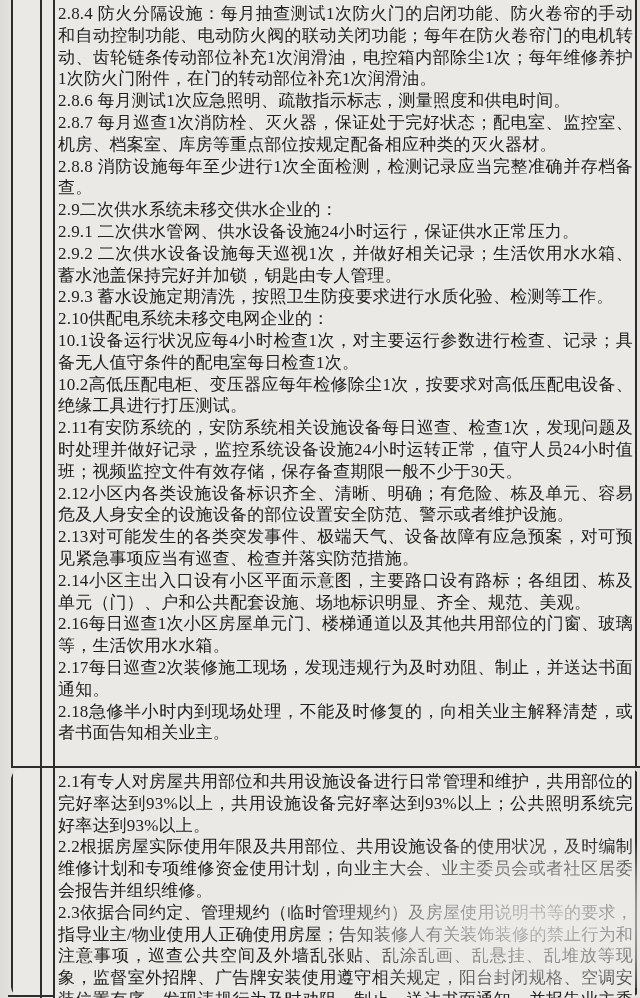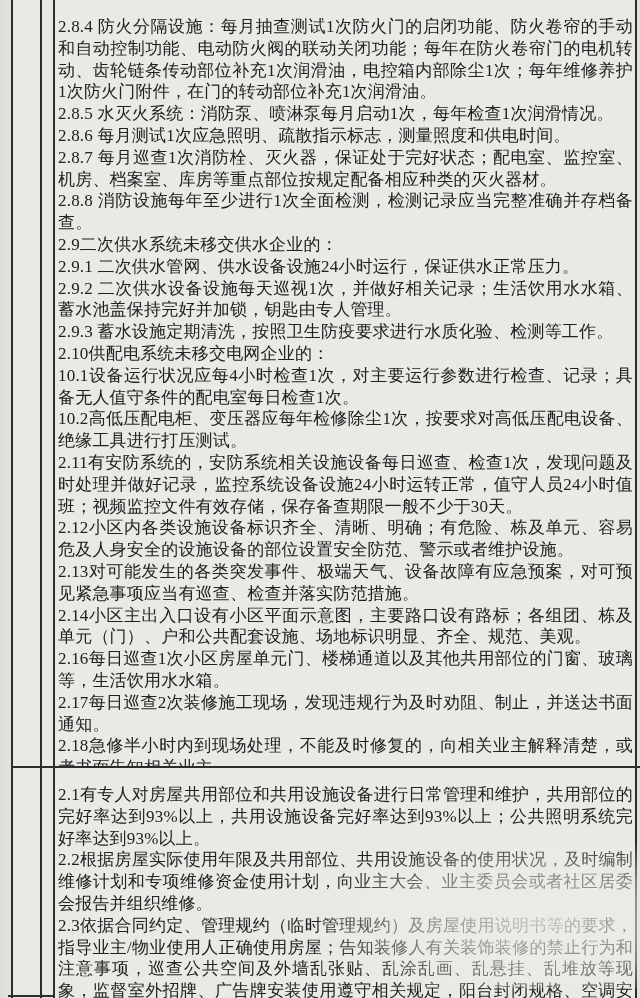--- a/index.html
+++ b/index.html
@@ -22,36 +22,36 @@
   }
   .doc-table{
     position:absolute;top:0;bottom:0;left:11px;right:0;
     display:flex;flex-direction:column;
   }
   .t-row{
     display:flex;flex-direction:row;align-items:stretch;
     overflow:hidden;
   }
   .t-row.row-upper{height:766px;border-bottom:2px solid var(--line);}
-  .t-row.row-lower{flex:1;}
+  .t-row.row-lower{flex:1;border-radius:12px;}
   .cell{background:var(--paper);}
   .col-a{
     width:27px;flex:0 0 27px;
     border-left:2px solid var(--line);
   }
   .col-b{
     width:11px;flex:0 0 11px;
     border-left:2px solid var(--line);
   }
   .col-text{
     flex:1;
     border-left:2px solid var(--line);
     border-right:2px solid var(--line);
     margin-right:3px;
-    padding:16px 2px 0 3px;
+    padding:3px 2px 0 3px;
     overflow:hidden;
   }
   .clause{
     margin:0;padding:0;
     font-size:17px;
     line-height:21.8px;
     text-align:justify;
     text-justify:inter-ideograph;
     letter-spacing:0.2px;
     word-break:break-all;
@@ -70,21 +70,20 @@
 </head>
 <body>
 
 <div class="page">
   <div class="doc-table">
     <div class="t-row row-upper">
       <div class="cell col-a"></div>
       <div class="cell col-b"></div>
       <div class="cell col-text">
           <p class="clause">2.8.4 防火分隔设施：每月抽查测试1次防火门的启闭功能、防火卷帘的手动和自动控制功能、电动防火阀的联动关闭功能；每年在防火卷帘门的电机转动、齿轮链条传动部位补充1次润滑油，电控箱内部除尘1次；每年维修养护1次防火门附件，在门的转动部位补充1次润滑油。</p>
-          <p class="clause">2.8.5 水灭火系统：消防泵、喷淋泵每月启动1次，每年检查1次润滑情况。</p>
           <p class="clause">2.8.6 每月测试1次应急照明、疏散指示标志，测量照度和供电时间。</p>
           <p class="clause">2.8.7 每月巡查1次消防栓、灭火器，保证处于完好状态；配电室、监控室、机房、档案室、库房等重点部位按规定配备相应种类的灭火器材。</p>
           <p class="clause">2.8.8 消防设施每年至少进行1次全面检测，检测记录应当完整准确并存档备查。</p>
           <p class="clause">2.9二次供水系统未移交供水企业的：</p>
           <p class="clause">2.9.1 二次供水管网、供水设备设施24小时运行，保证供水正常压力。</p>
           <p class="clause">2.9.2 二次供水设备设施每天巡视1次，并做好相关记录；生活饮用水水箱、蓄水池盖保持完好并加锁，钥匙由专人管理。</p>
           <p class="clause">2.9.3 蓄水设施定期清洗，按照卫生防疫要求进行水质化验、检测等工作。</p>
           <p class="clause">2.10供配电系统未移交电网企业的：</p>
           <p class="clause">10.1设备运行状况应每4小时检查1次，对主要运行参数进行检查、记录；具备无人值守条件的配电室每日检查1次。</p>
           <p class="clause">10.2高低压配电柜、变压器应每年检修除尘1次，按要求对高低压配电设备、绝缘工具进行打压测试。</p>

